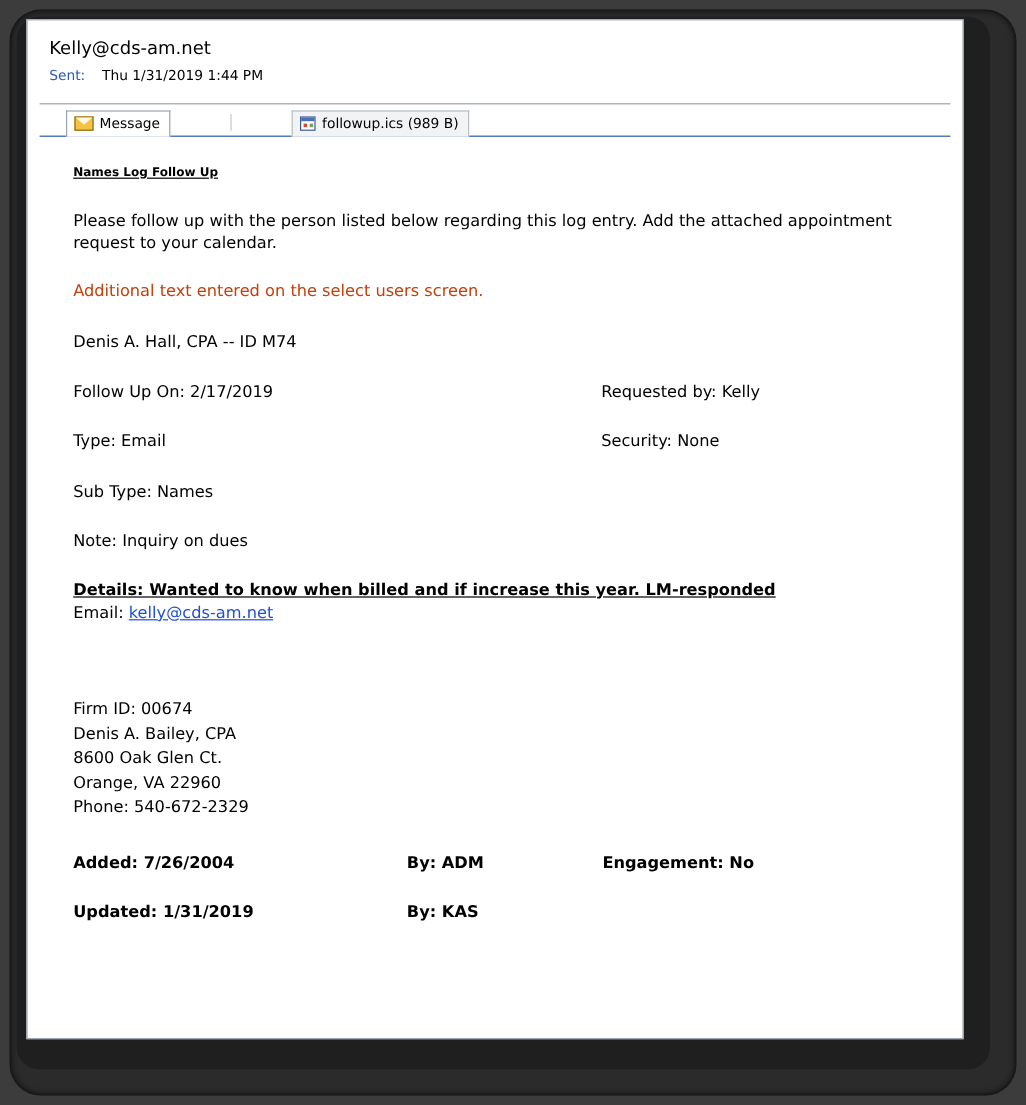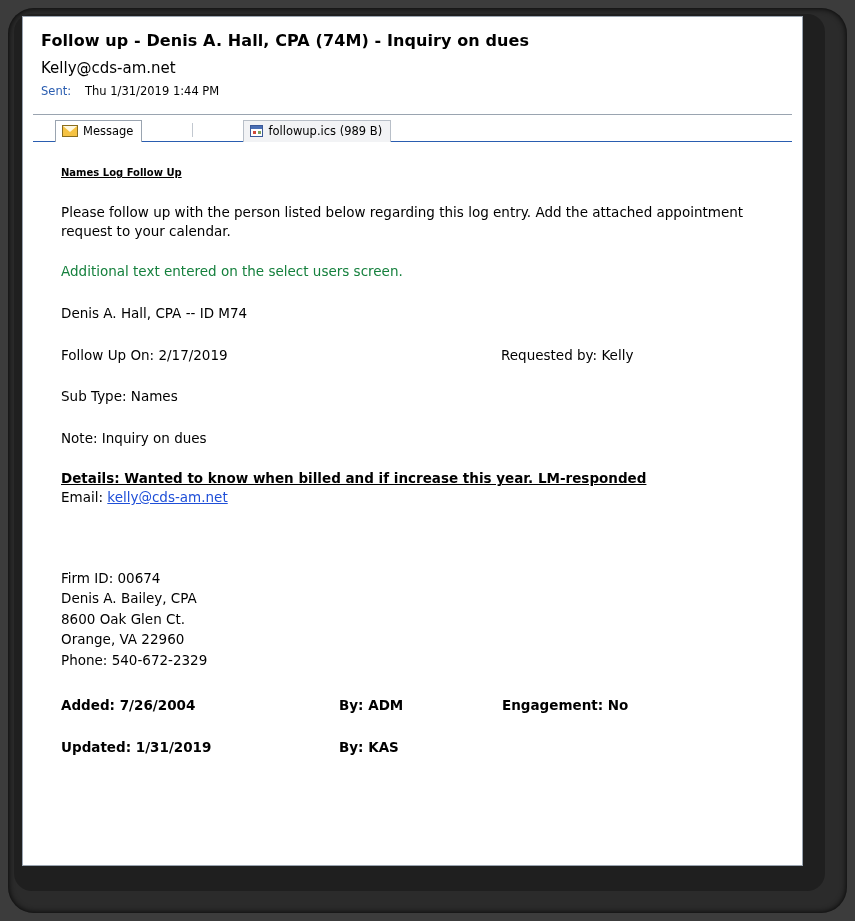--- a/index.html
+++ b/index.html
@@ -164,21 +164,21 @@
     font-weight: bold;
     text-decoration: underline;
     font-size: 10px;
     margin-bottom: 22px;
   }
   .para {
     margin-bottom: 20px;
     max-width: 720px;
   }
   .red-note {
-    color: #15803d;
+    color: #c2410c;
     margin-bottom: 23px;
   }
   .line {
     margin-bottom: 22px;
   }
   .two-col {
     display: flex;
     margin-bottom: 22px;
   }
   .col-a { width: 440px; }
@@ -209,21 +209,20 @@
 </head>
 <body>
 
 <div id="frame">
   <div class="bezel"></div>
   <div class="bezel-inner"></div>
 
   <div class="email-window">
 
     <div class="header-area">
-      <div class="subject">Follow up -  Denis A. Hall, CPA (74M) - Inquiry on dues</div>
       <div class="sender">Kelly@cds-am.net</div>
 
       <div class="meta-row">
         <span class="meta-label">Sent:</span><span class="meta-value">Thu 1/31/2019 1:44 PM</span>
       </div>
     </div>
 
     <div class="tabbar">
       <div class="tab active">
         <span class="icon-mail"></span>
@@ -243,20 +242,24 @@
 
       <div class="red-note">Additional text entered on the select users screen.</div>
 
       <div class="line">Denis A. Hall, CPA -- ID M74</div>
 
       <div class="two-col">
         <div class="col-a">Follow Up On: 2/17/2019</div>
         <div class="col-b">Requested by: Kelly</div>
       </div>
 
+      <div class="two-col">
+        <div class="col-a">Type: Email</div>
+        <div class="col-b">Security: None</div>
+      </div>
 
       <div class="line">Sub Type: Names</div>
 
       <div class="line">Note: Inquiry on dues</div>
 
       <div class="bold-line">Details: Wanted to know when billed and if increase this year. LM-responded</div>
 
       <div class="line">
         <span>Email:</span>
         <a class="email-link" href="#">kelly@cds-am.net</a>

